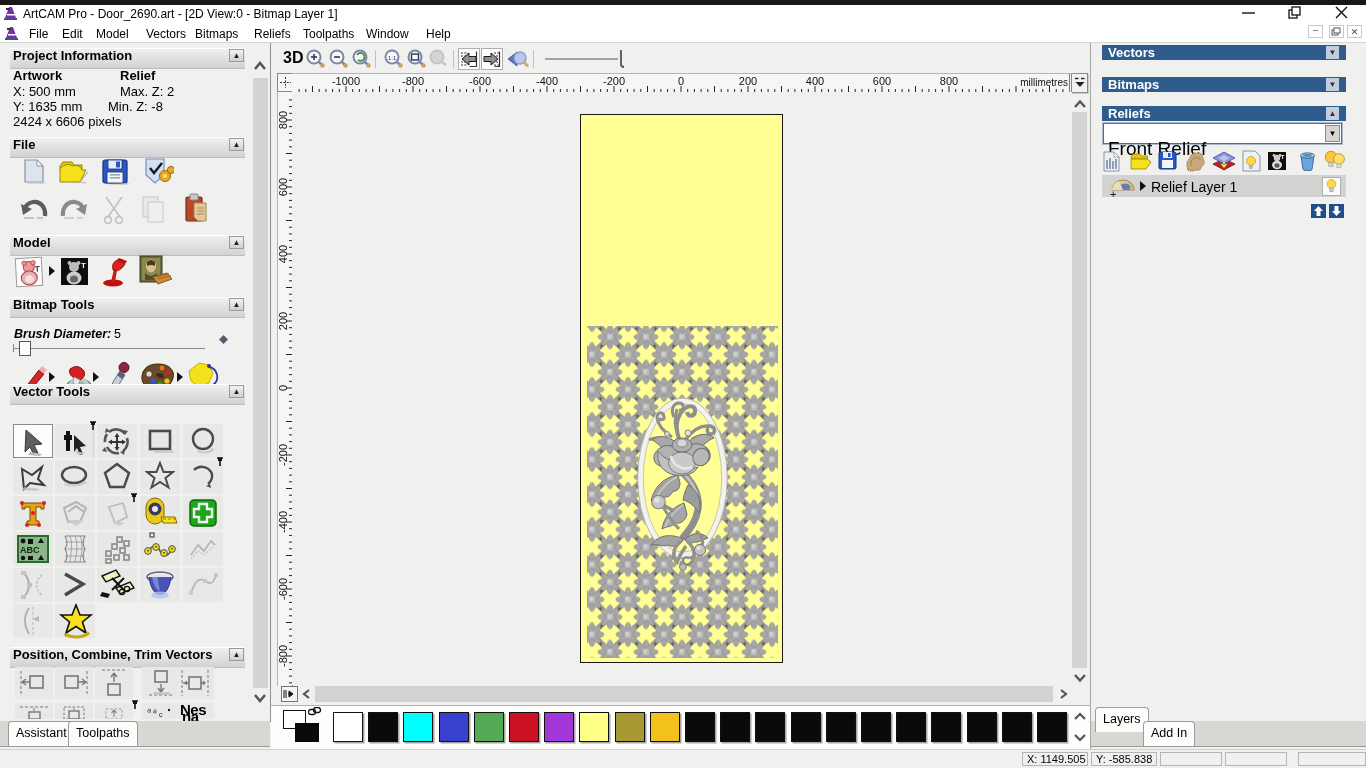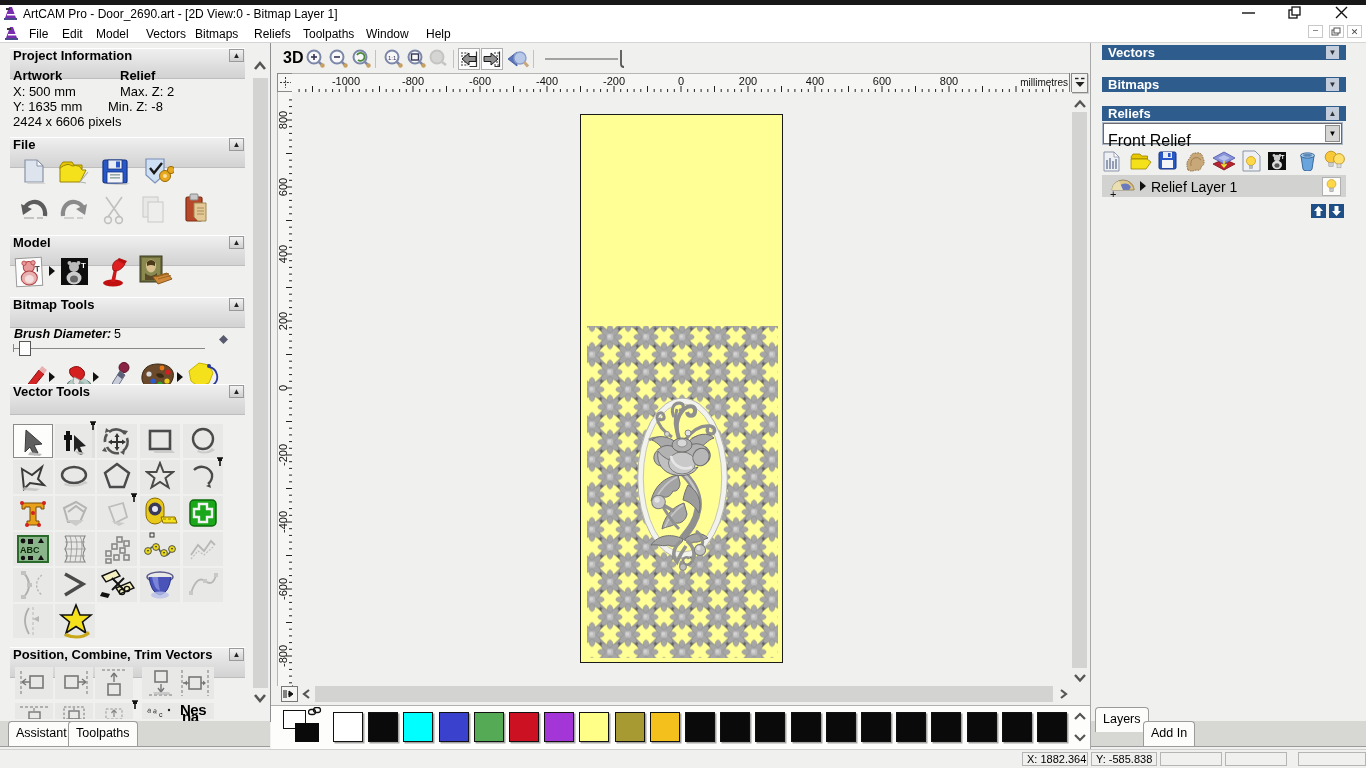--- a/index.html
+++ b/index.html
@@ -1,19 +1,19 @@
 <!DOCTYPE html>
 <html><head>
 <meta charset="utf-8">
 <style>
 *{margin:0;padding:0;box-sizing:border-box}
 html,body{width:1366px;height:768px;overflow:hidden}
 body{position:relative;font-family:"Liberation Sans",sans-serif;background:#f0f0ee;font-size:13px;color:#000}
 .abs{position:absolute}
-.hdrL{position:absolute;left:10px;width:235px;height:31px;background:linear-gradient(180deg,#efefef,#d2d2d2);border-top:1px solid #fff;border-bottom:1px solid #bdbdbd;font-weight:bold;font-size:13px;line-height:14px;padding-left:3px}
+.hdrL{position:absolute;left:10px;width:235px;height:21px;background:linear-gradient(180deg,#efefef,#d2d2d2);border-top:1px solid #fff;border-bottom:1px solid #bdbdbd;font-weight:bold;font-size:13px;line-height:14px;padding-left:3px}
 .hdrbtn{position:absolute;right:1px;top:0px;width:15px;height:13px;background:linear-gradient(180deg,#f2f2f2,#cfcfcf);border:1px solid #9a9a9a;font-size:8px;text-align:center;line-height:12px;color:#222}
 .bluebar{position:absolute;left:1102px;width:244px;height:15px;background:#2e5c8d;color:#fff;font-weight:bold;font-size:13px;line-height:15px;padding-left:6px}
 .bluebtn{position:absolute;right:7px;top:1px;width:13px;height:13px;background:#c3cddb;text-align:center;font-size:8px;line-height:13px;color:#333}
 .cell{position:absolute;width:40px;height:34px;background:#e8e8e6}
 .alignbtn{position:absolute;width:38px;height:32px;background:#e8e8e6}
 .tab{position:absolute;height:25px;background:#fcfcfb;border:1px solid #9b9b9b;border-bottom:none;border-radius:4px 4px 0 0;text-align:center;font-size:12.5px;line-height:22px;padding:0 7px;white-space:nowrap}
 .statcell{position:absolute;top:752px;height:14px;border:1px solid #b5b5b5;background:#f0f0ee;font-size:11px;line-height:12px;padding-left:4px}
 .sw{position:absolute;top:712px;width:30px;height:30px;border:1px solid #111}
 </style>
 </head>
@@ -1023,21 +1023,21 @@
     <path d="M1 2 L6 7 L11 2" fill="none" stroke="#555" stroke-width="2.2"></path>
   </svg>
 
 <div id="rightpanel" class="abs" style="left:1091px;top:43px;width:275px;height:725px;background:#f0f0ee"></div>
 
 <div class="bluebar" style="top:45px">Vectors<span class="bluebtn">▼</span></div>
 <div class="bluebar" style="top:77px">Bitmaps<span class="bluebtn">▼</span></div>
 <div class="bluebar" style="top:106px">Reliefs<span class="bluebtn">▲</span></div>
 
 <div class="abs" style="left:1103px;top:123px;width:239px;height:21px;background:#fff;border:1px solid #6a6a6a;outline:1px solid #aeb9c8"></div>
-<div class="abs" style="left:1108px;top:132px;font-size:16px">Front Relief</div>
+<div class="abs" style="left:1108px;top:138px;font-size:19px">Front Relief</div>
 <div class="abs" style="left:1325px;top:125px;width:15px;height:17px;background:#d6d6d4;border:1px solid #8a8a8a;text-align:center;font-size:8px;line-height:16px">▼</div>
 
 <div id="reliefIcons">
 <svg class="abs" style="left:1102px;top:151px" width="20" height="21" viewBox="0 0 20 21">
   <path d="M2 1 h10 l5 5 v14 h-15 z" fill="#eef0f4" stroke="#8a93a8"></path>
   <path d="M12 1 l5 5 h-5 z" fill="#fff" stroke="#8a93a8" stroke-width="0.8"></path>
   <g stroke="#6a7a9a" stroke-width="1.4">
         <line x1="5" y1="9" x2="5" y2="18"></line>
         <line x1="8" y1="7" x2="8" y2="18"></line>
         <line x1="11" y1="10" x2="11" y2="18"></line>
@@ -1117,17 +1117,17 @@
 <svg class="abs" style="left:1329px;top:204px" width="15" height="14">
     <path d="M7.5 12 L12 7 H9.5 V2 H5.5 V7 H3 Z" fill="#fff"></path>
   </svg>
 
 <div class="abs" style="left:1091px;top:721px;width:275px;height:25px;background:#d7d7d3"></div>
 <div class="tab" style="left:1095px;top:707px">Layers</div>
 <div class="tab" style="left:1143px;top:721px">Add In</div>
 <div class="abs" style="left:1091px;top:746px;width:275px;height:1px;background:#9b9b9b"></div>
 
 <div class="abs" style="left:0;top:749px;width:1366px;height:19px;background:#f0f0ee;border-top:1px solid #d0d0d0"></div>
-<div class="statcell" style="left:1022px;width:66px">X: 1882.364</div>
+<div class="statcell" style="left:1022px;width:66px">X: 1149.505</div>
 <div class="statcell" style="left:1091px;width:66px">Y: -585.838</div>
 <div class="statcell" style="left:1160px;width:62px"></div>
 <div class="statcell" style="left:1225px;width:62px"></div>
 <div class="statcell" style="left:1298px;width:68px"></div>
 
 </body></html>

